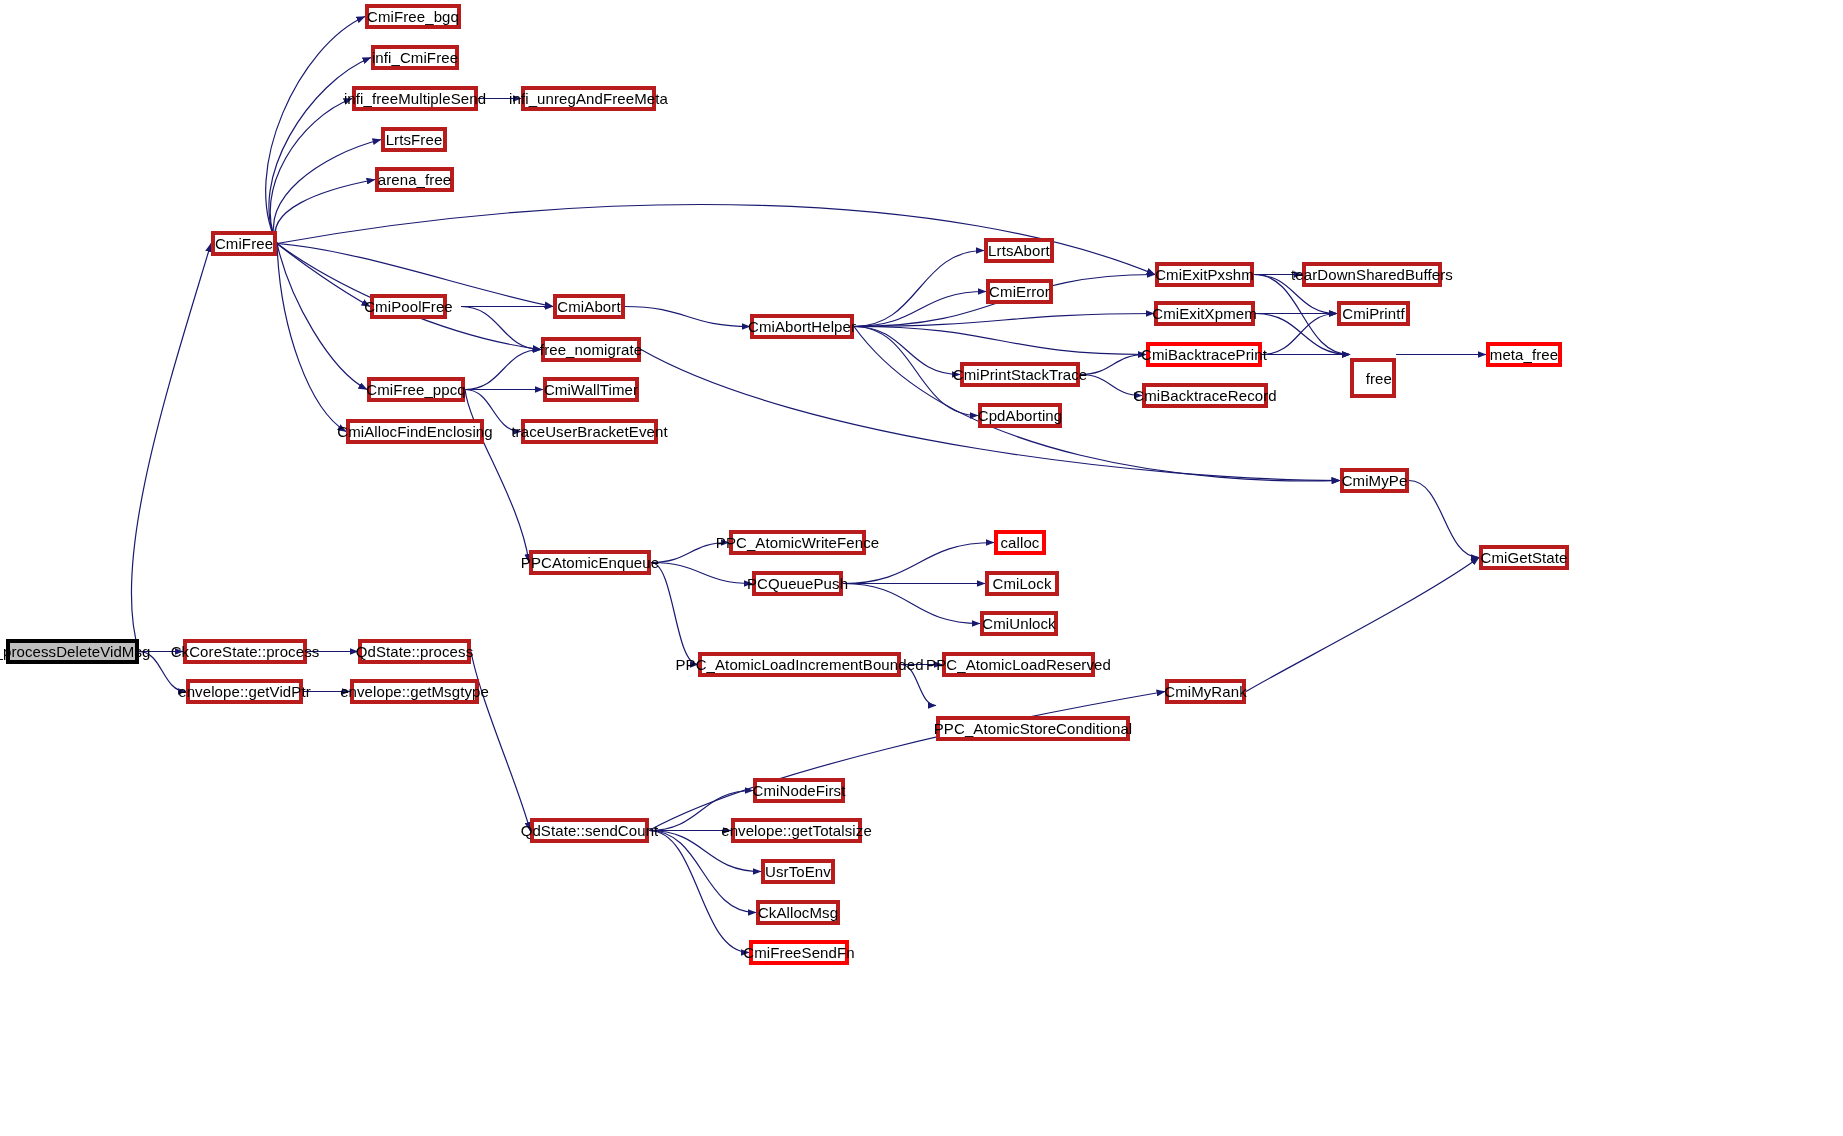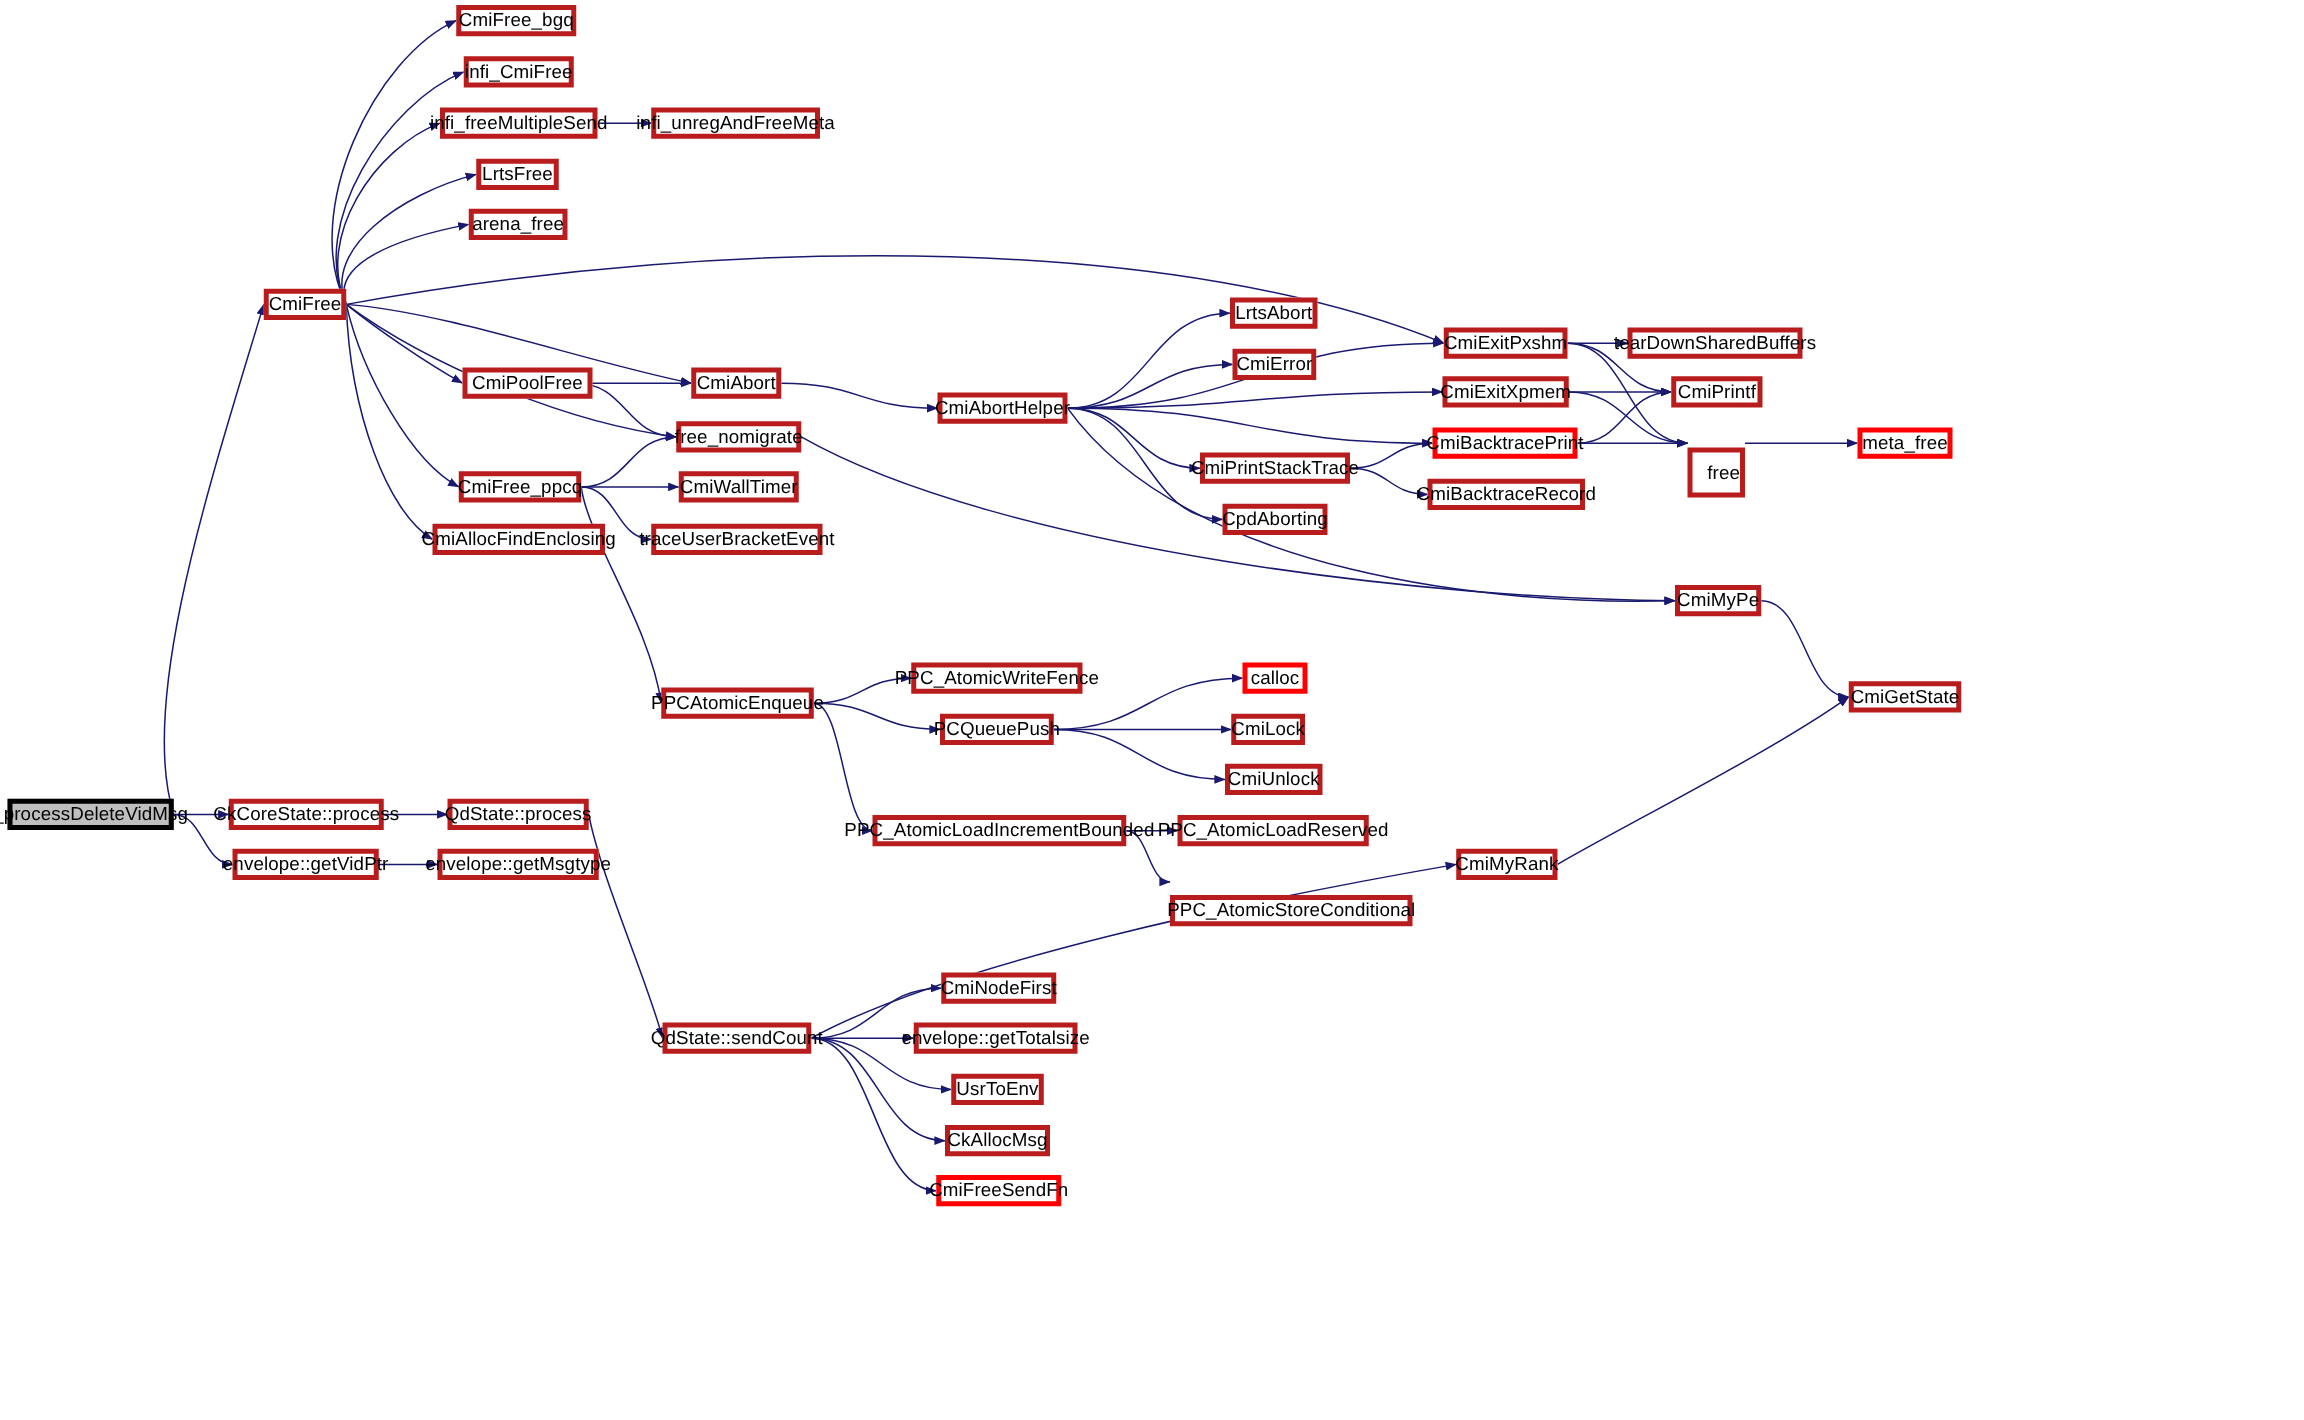--- a/index.html
+++ b/index.html
@@ -133,21 +133,21 @@
       </div>
       <div class="node" style="left: 381px; top: 127px; width: 66px; height: 25px;">
         <span>LrtsFree</span>
       </div>
       <div class="node" style="left: 375px; top: 167px; width: 79px; height: 25px;">
         <span>arena_free</span>
       </div>
       <div class="node" style="left: 211px; top: 231px; width: 66px; height: 25px;">
         <span>CmiFree</span>
       </div>
-      <div class="node" style="left: 370px; top: 294px; width: 104px; height: 25px;">
+      <div class="node" style="left: 370px; top: 294px; width: 77px; height: 25px;">
         <span>CmiPoolFree</span>
       </div>
       <div class="node" style="left: 553px; top: 294px; width: 72px; height: 25px;">
         <span>CmiAbort</span>
       </div>
       <div class="node" style="left: 541px; top: 337px; width: 100px; height: 25px;">
         <span>free_nomigrate</span>
       </div>
       <div class="node" style="left: 367px; top: 377px; width: 98px; height: 25px;">
         <span>CmiFree_ppcq</span>
@@ -211,21 +211,21 @@
       </div>
       <div class="node" style="left: 729px; top: 530px; width: 137px; height: 25px;">
         <span>PPC_AtomicWriteFence</span>
       </div>
       <div class="node" style="left: 752px; top: 571px; width: 91px; height: 25px;">
         <span>PCQueuePush</span>
       </div>
       <div class="node red" style="left: 994px; top: 530px; width: 52px; height: 25px;">
         <span>calloc</span>
       </div>
-      <div class="node" style="left: 985px; top: 571px; width: 59px; height: 25px;">
+      <div class="node" style="left: 985px; top: 571px; width: 74px; height: 25px;">
         <span>CmiLock</span>
       </div>
       <div class="node" style="left: 980px; top: 611px; width: 78px; height: 25px;">
         <span>CmiUnlock</span>
       </div>
       <div class="node" style="left: 698px; top: 652px; width: 203px; height: 25px;">
         <span>PPC_AtomicLoadIncrementBounded</span>
       </div>
       <div class="node" style="left: 942px; top: 652px; width: 153px; height: 25px;">
         <span>PPC_AtomicLoadReserved</span>

